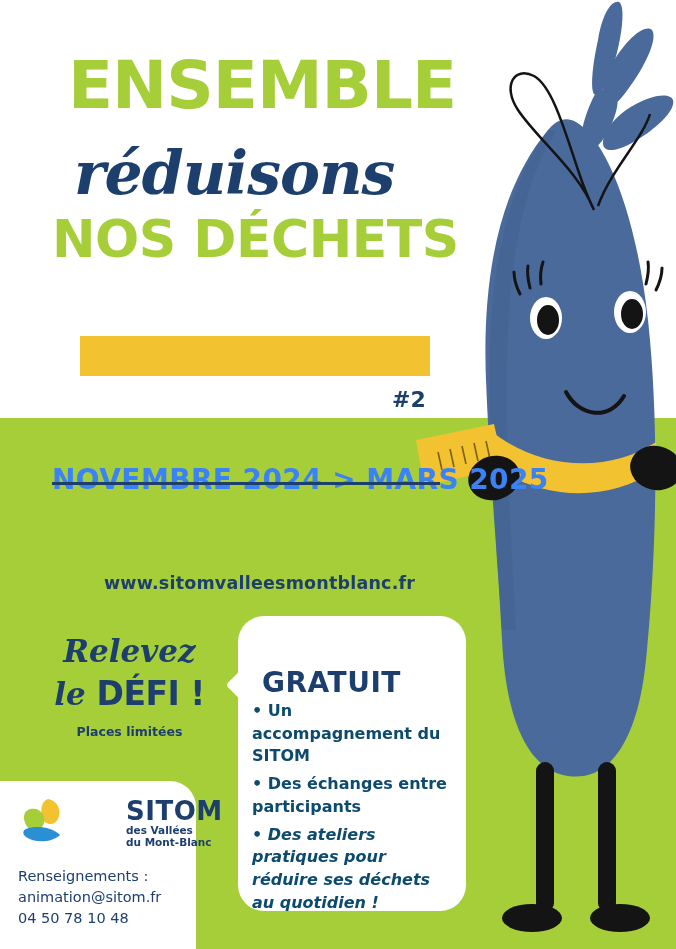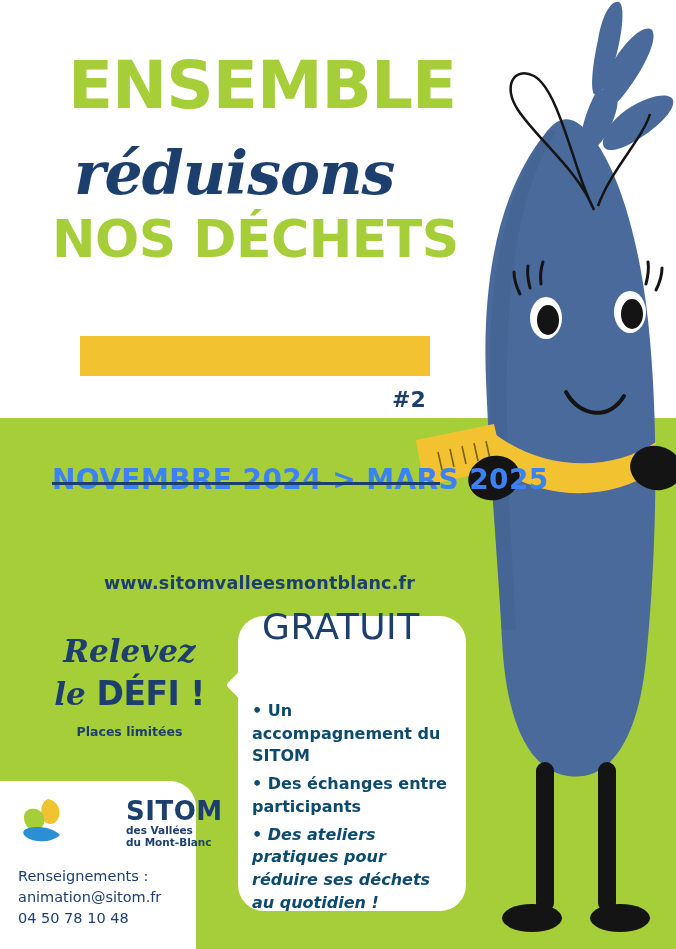--- a/index.html
+++ b/index.html
@@ -196,24 +196,24 @@
     top: 672px;
     width: 26px;
     height: 26px;
     background: #ffffff;
     transform: rotate(45deg);
     border-radius: 4px;
   }
   .gratuit {
     position: absolute;
     left: 262px;
-    top: 606px;
-    font-family: "DejaVu Sans", sans-serif;
-    font-weight: normal;
-    font-size: 36px;
+    top: 666px;
+    font-family: "DejaVu Sans", sans-serif;
+    font-weight: bold;
+    font-size: 28px;
     color: #1d3f6e;
     letter-spacing: 0.5px;
   }
   .bullets {
     position: absolute;
     left: 252px;
     top: 700px;
     width: 204px;
     color: #0c4a6e;
     font-size: 16px;

